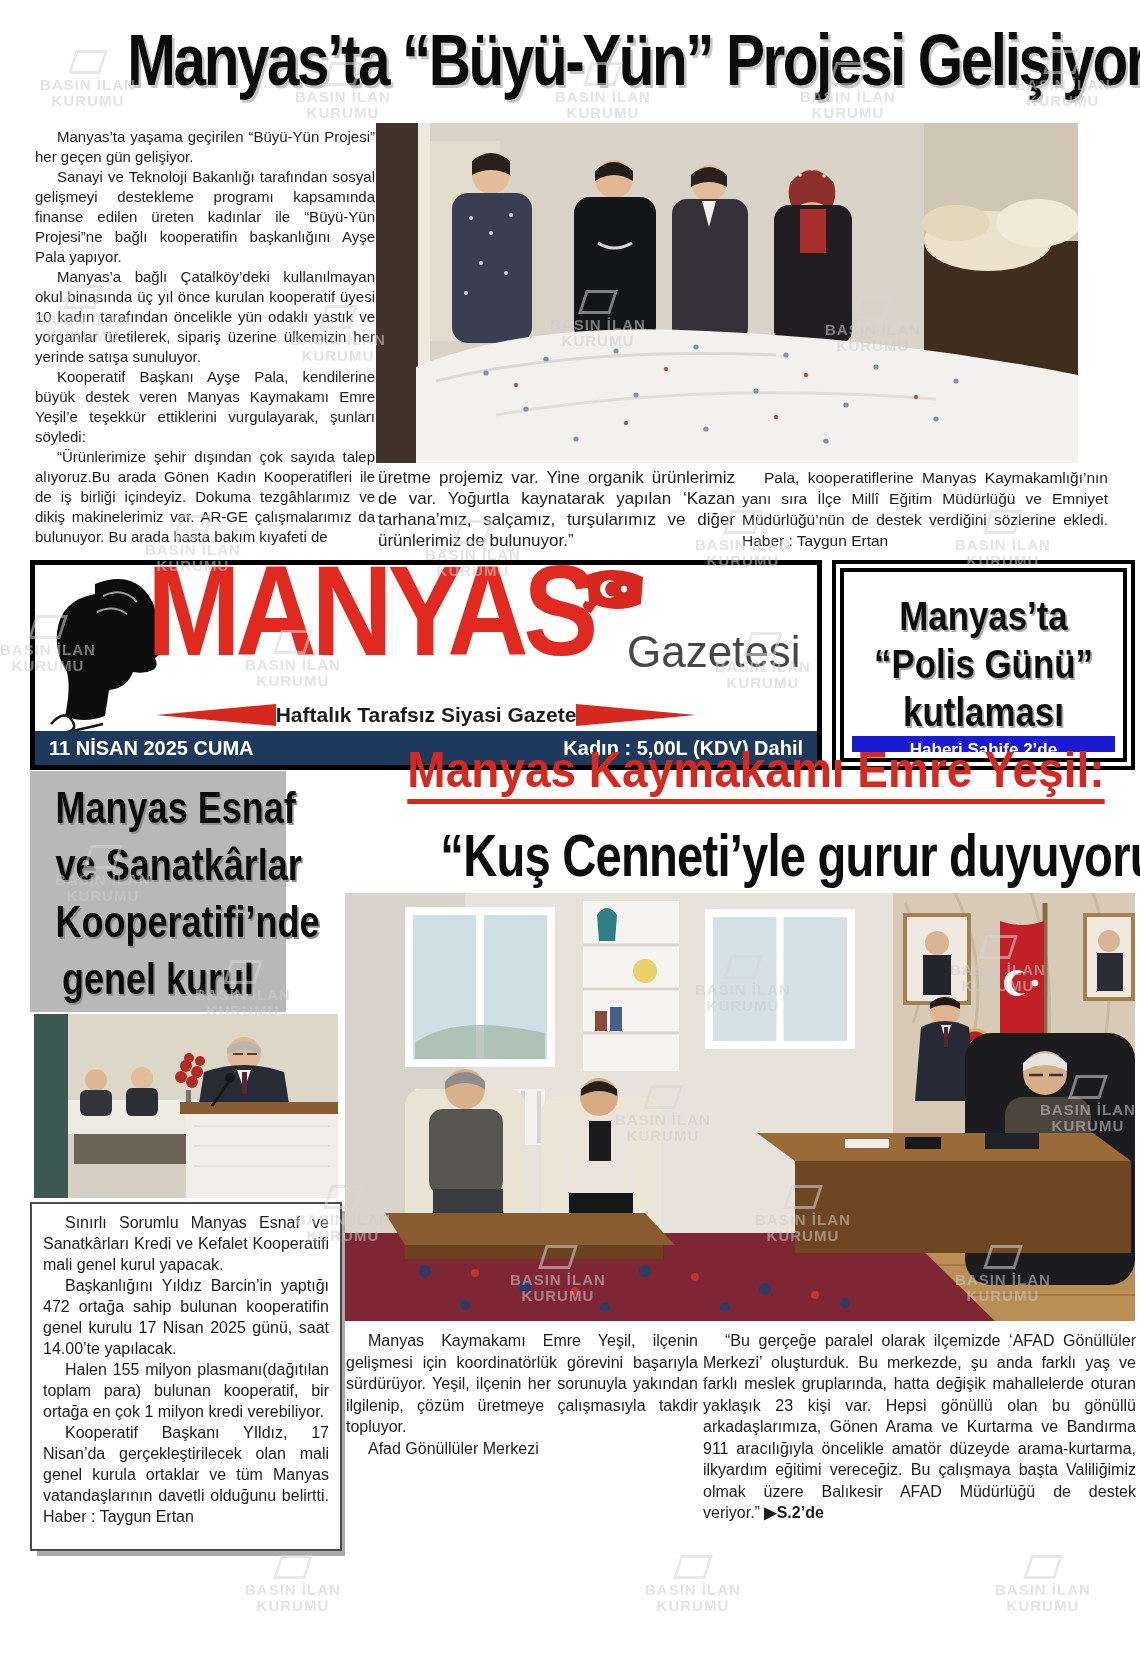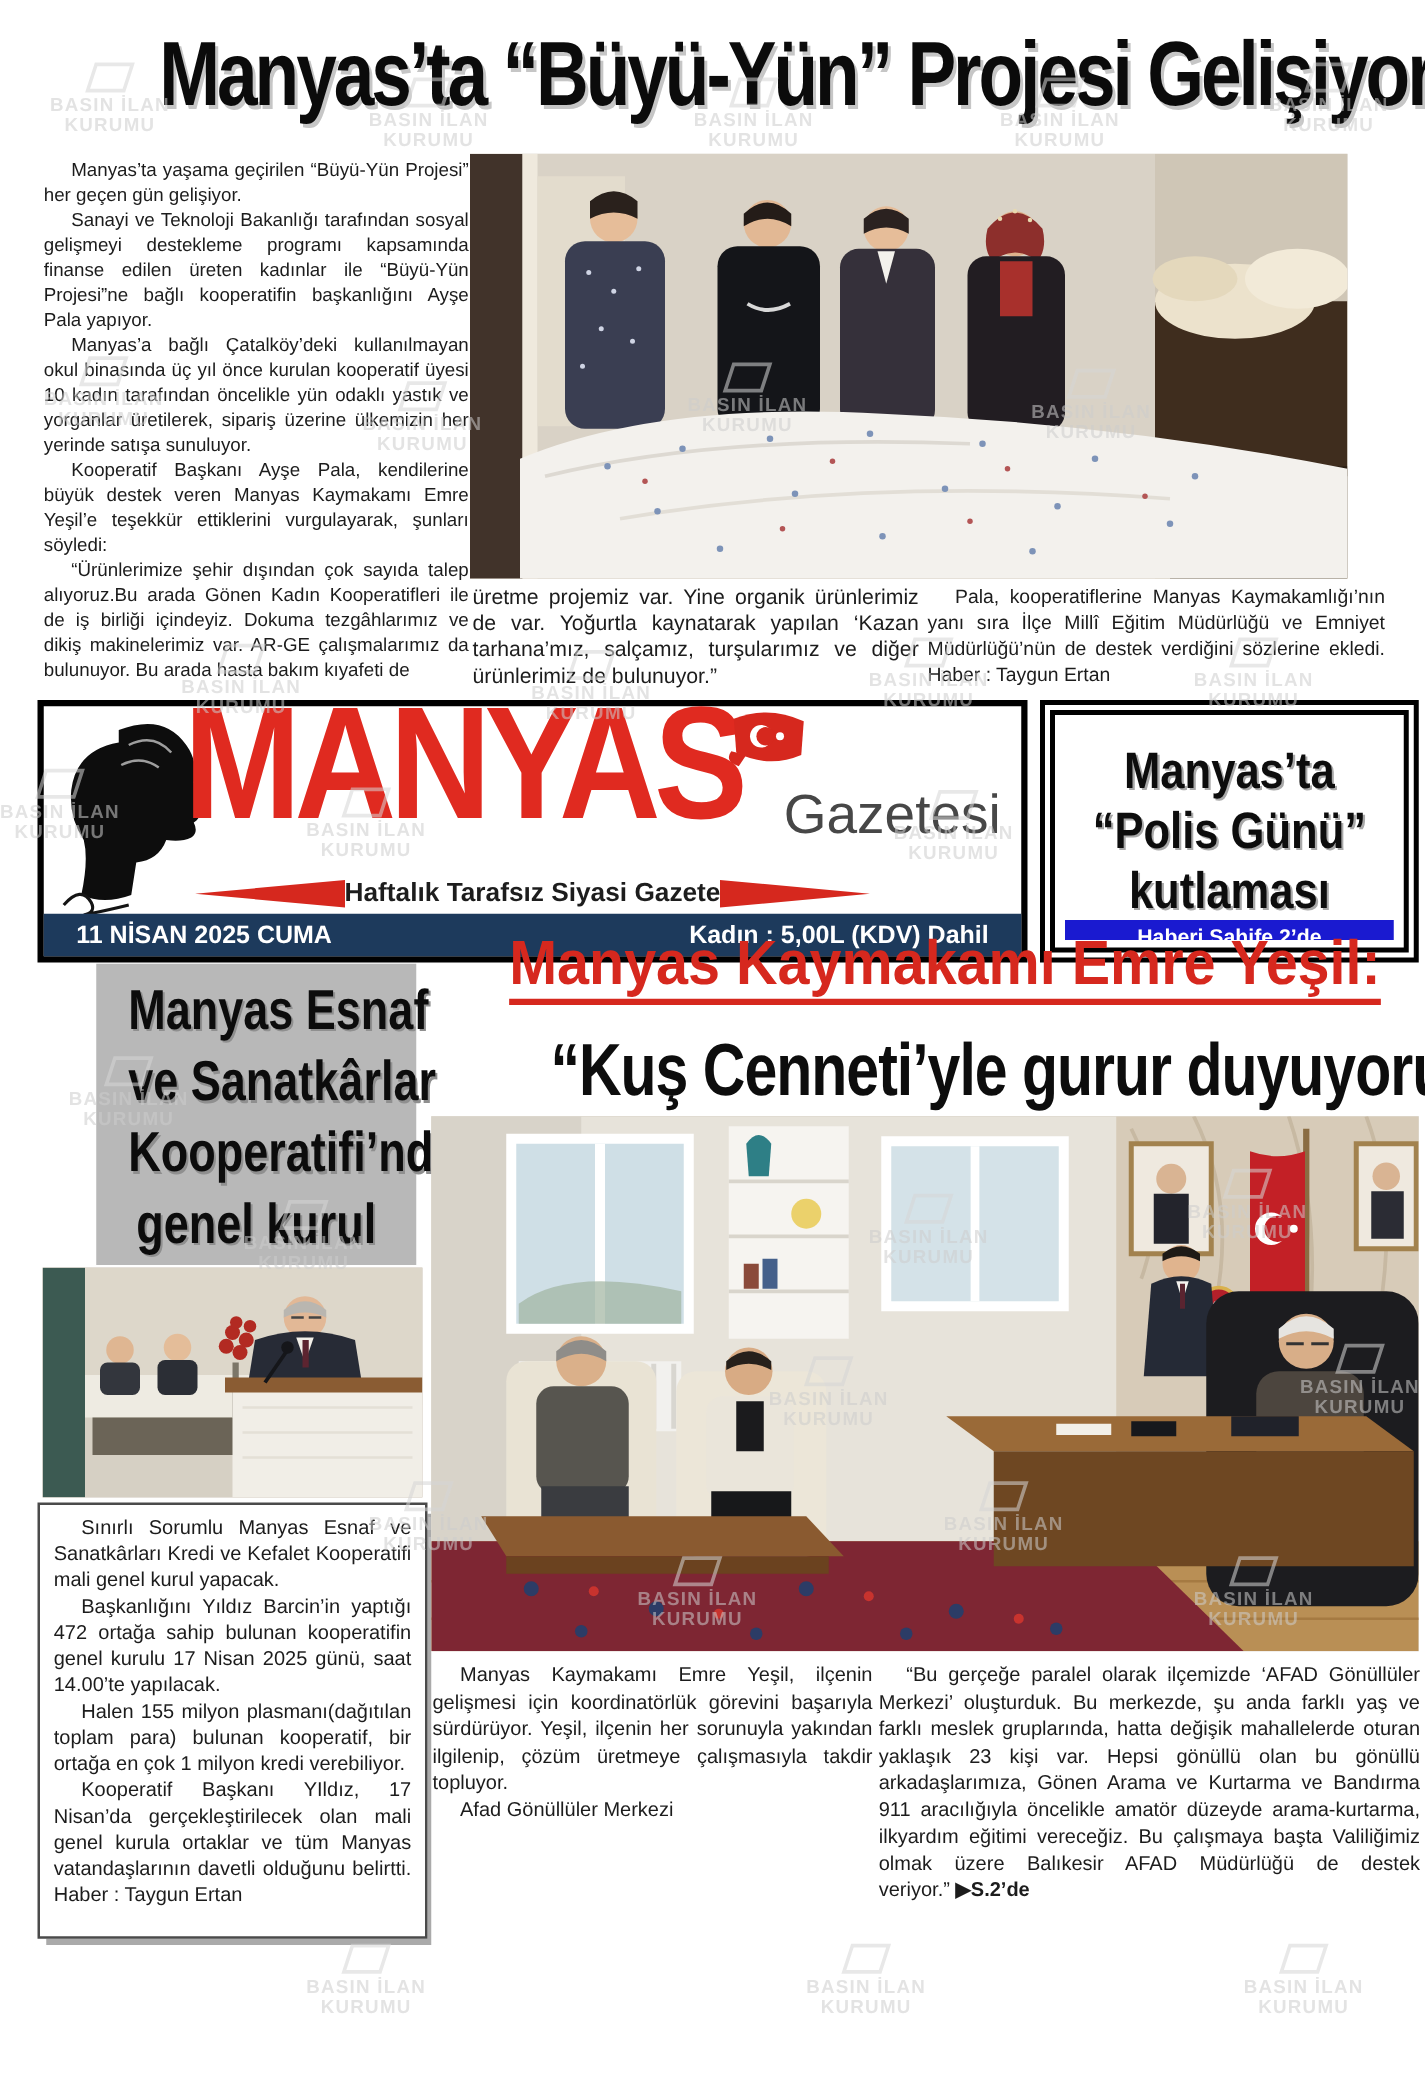--- a/index.html
+++ b/index.html
@@ -36,34 +36,34 @@
              color:#e02a20; transform:scaleX(.88); transform-origin:0 0; line-height:1; }
   #m-flag { left:548px; top:4px; width:64px; height:46px; }
   #m-suffix { left:596px; top:8px;  font-size:47px; font-weight:700; color:#1f4875; letter-spacing:-1px; }
   #m-sub    { left:592px; top:62px; font-size:44px; color:#474747; }
   #m-tagline { left:0; right:0; bottom:38px; display:flex; align-items:center; justify-content:center; }
   #m-tagline .txt { font-size:21px; font-weight:700; color:#1d1d1d; }
   .arrow-l { width:0; height:0; border-top:11px solid transparent; border-bottom:11px solid transparent; border-right:120px solid #d6281e; }
   .arrow-r { width:0; height:0; border-top:11px solid transparent; border-bottom:11px solid transparent; border-left:120px solid #d6281e; }
   #m-datebar { left:0; right:0; bottom:0; height:34px; background:#1d3a5c; color:#fff;
                display:flex; justify-content:space-between; align-items:center;
-               padding:0 26px; font-size:20px; font-weight:700; }
+               padding:0 14px; font-size:20px; font-weight:700; }
 
   
   #polis { left:832px; top:560px; width:303px; height:210px; border:4px solid #000; padding:4px; background:#fff; }
   #polis-inner { border:4px solid #000; height:100%; position:relative; text-align:center; padding-top:20px; }
   #polis-inner .line { display:block; font-weight:700; font-size:41px; line-height:48px;
      color:#0d0d0d; transform:scaleX(.85); transform-origin:50% 50%; white-space:nowrap;
      text-shadow:2px 2px 0 #a9a9a9; }
   #polis-ref { position:absolute; left:8px; right:8px; bottom:6px; height:16px; background:#1a1ad0;
      color:#fff; font-weight:700; font-size:17px; line-height:28px; }
 
   
   #left-headline { left:30px; top:771px; width:256px; height:241px; background:#b8b8b8;
-     text-align:center; padding-top:8px;margin-left:47px; }
+     text-align:center; padding-top:8px; }
   #left-headline .line { display:block; font-weight:700; font-size:45px; line-height:57px;
      color:#0c0c0c; transform:scaleX(.80); transform-origin:50% 50%; white-space:nowrap;
      text-shadow:2px 2px 0 #8f8f8f; }
   #left-body { left:30px; top:1202px; width:312px; height:349px; border:2px solid #4a4a4a;
      padding:8px 11px; font-size:16px; line-height:21px; box-shadow:5px 7px 0 -2px #aaaaaa; background:#fff; }
 
   
   #kicker { left:345px; top:744px; width:790px; text-align:right; }
   #kicker .cond { transform:scaleX(.92); font-size:50px; font-weight:700; color:#d6281e;
      border-bottom:5px solid #d6281e; padding-bottom:2px; line-height:1.05; }

